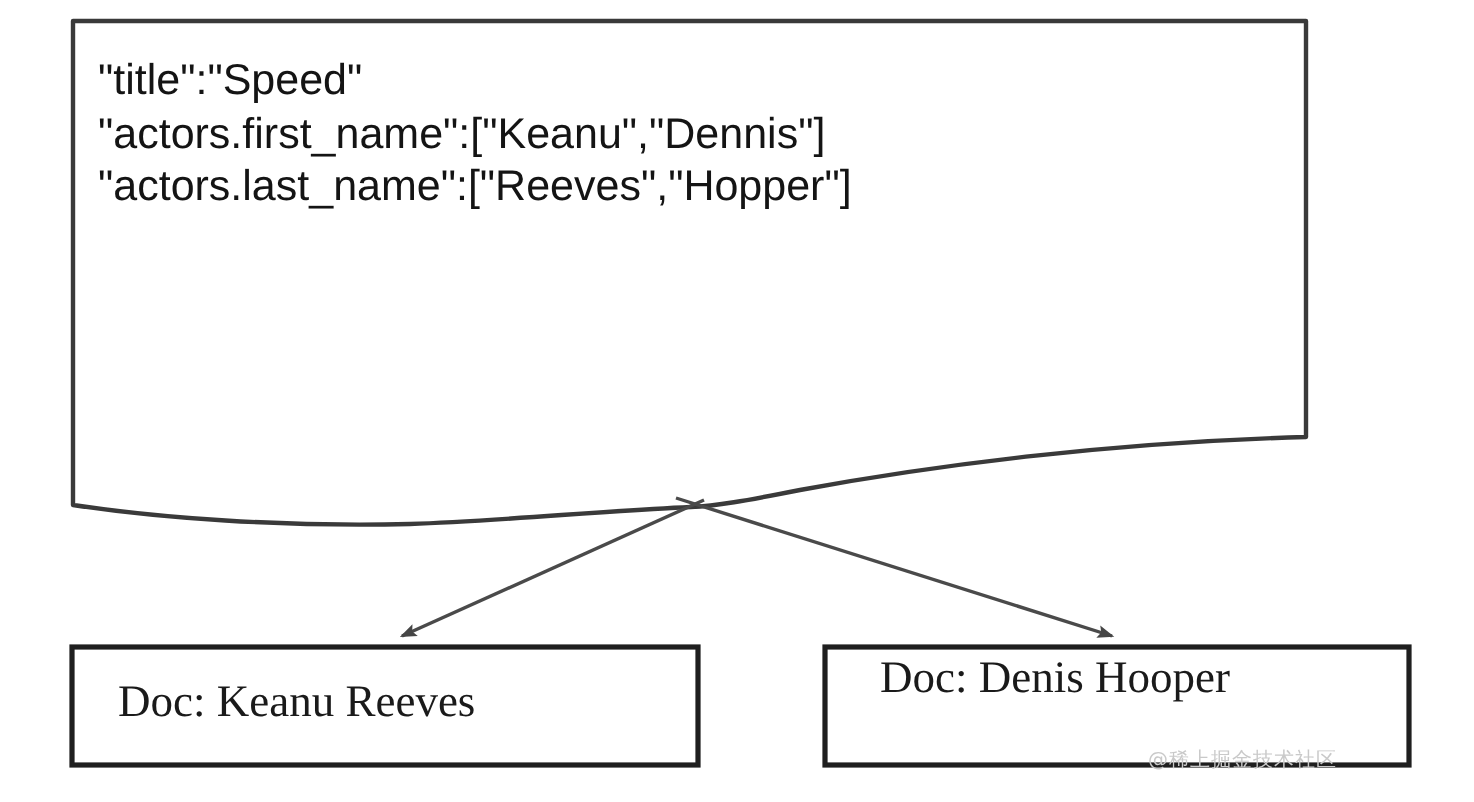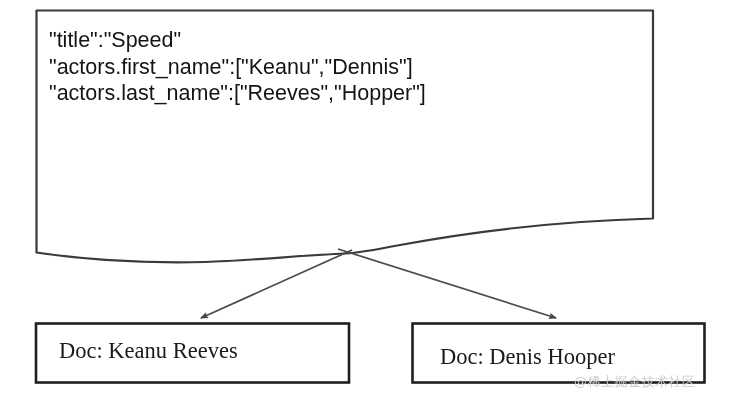--- a/index.html
+++ b/index.html
@@ -44,28 +44,28 @@
     line-height: 26.5px;
     color: #141414;
     white-space: pre;
   }
   #doc-left-label {
     left: 59px;
     top: 338px;
   }
   #doc-right-label {
     left: 440px;
-    top: 344px;
+    top: 326px;
   }
   #watermark {
     position: absolute;
     left: 574px;
     top: 373px;
     font-family: "DejaVu Sans", sans-serif;
-    font-size: 13px;
+    font-size: 10px;
     color: #c9c9c9;
     white-space: pre;
     letter-spacing: 0.5px;
   }
 </style>
 </head>
 <body>
 
 <div id="canvas">
 

